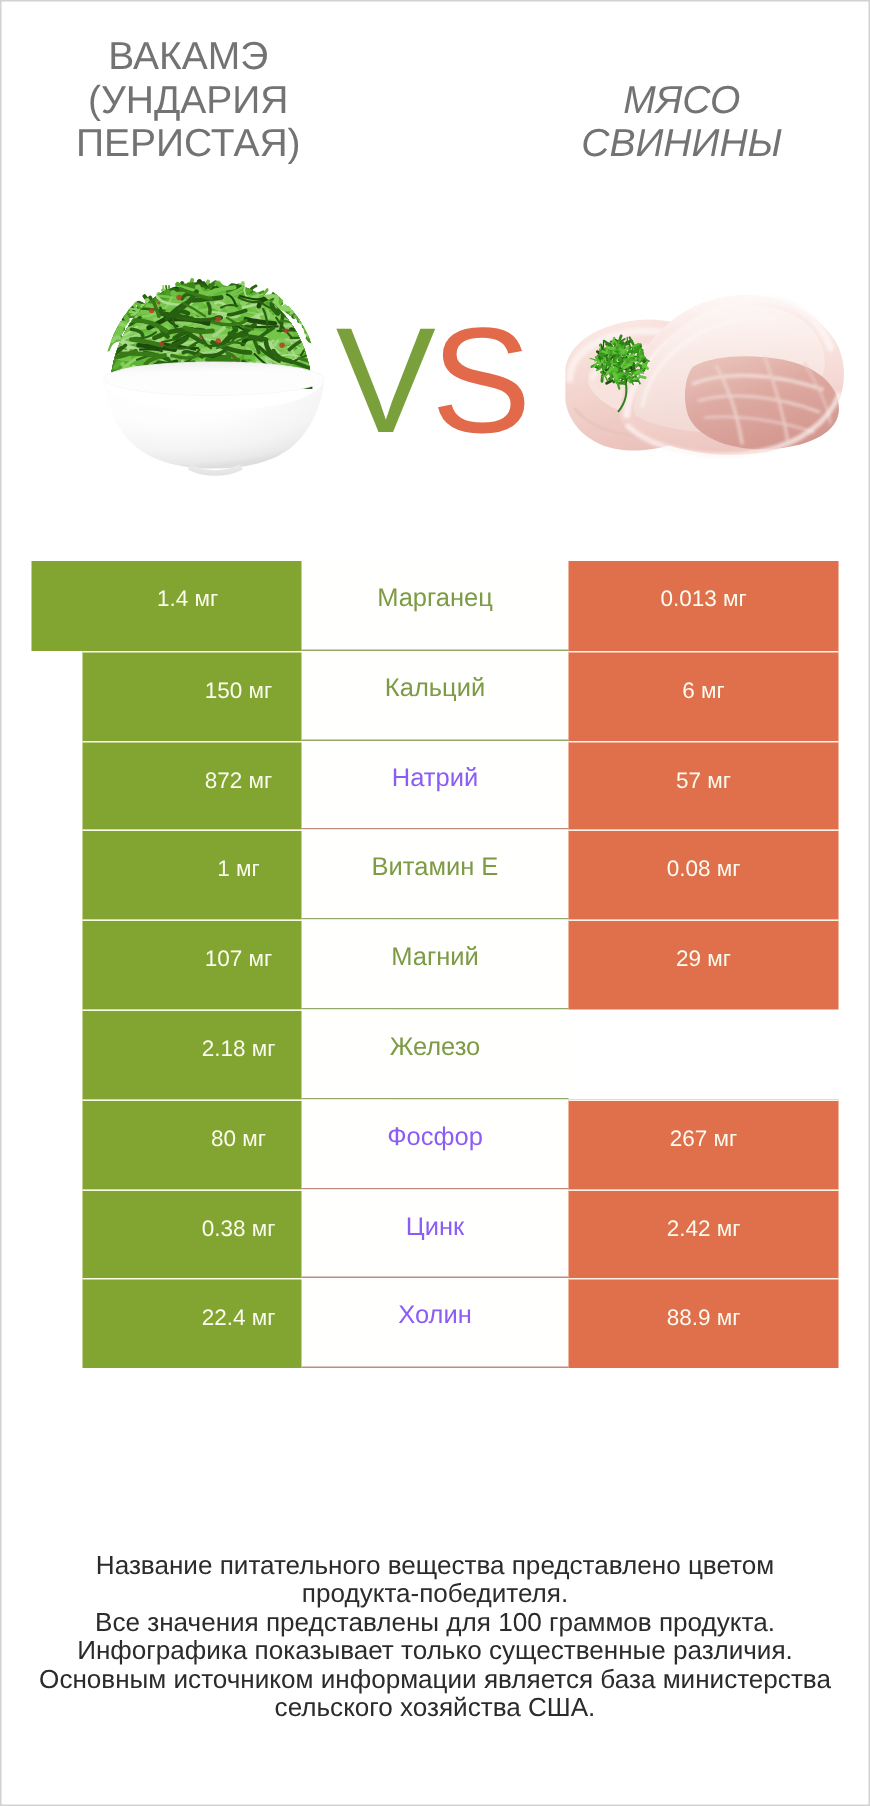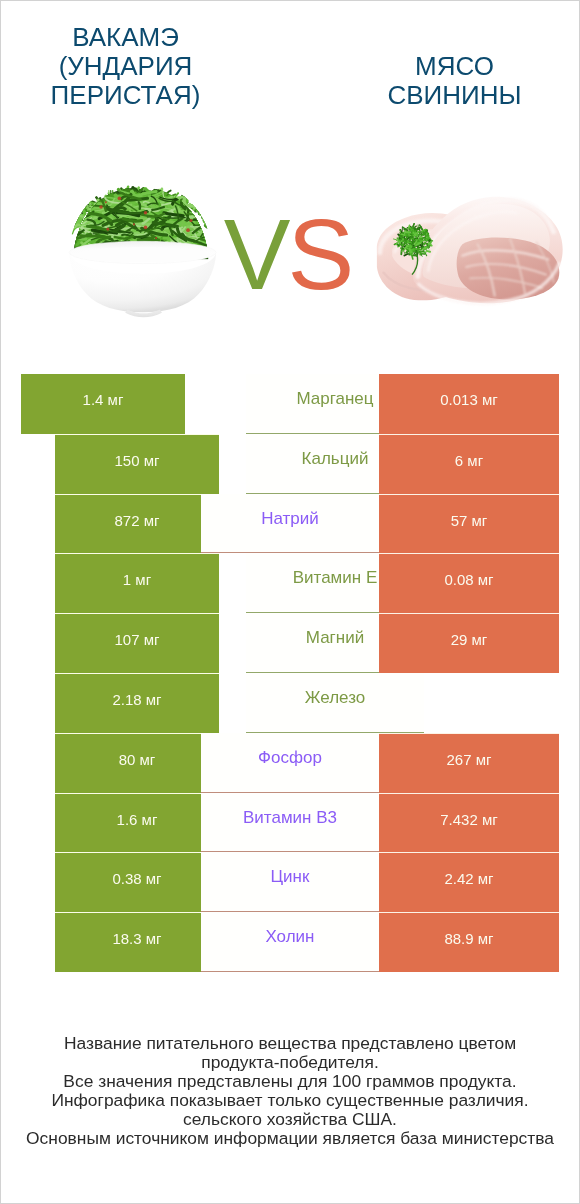--- a/index.html
+++ b/index.html
@@ -3,44 +3,44 @@
 <meta charset="utf-8">
 <title>comparison</title>
 <style>
   html,body{margin:0;padding:0;background:#fff;}
   body{width:580px;height:1204px;font-family:"Liberation Sans",sans-serif;overflow:hidden;}
   .page{position:absolute;left:0;top:0;width:580px;height:1204px;box-sizing:border-box;border:1px solid #d2d2d2;background:#fff;}
   .page>*{position:absolute;}
 
   
   .titles{position:absolute;left:0;top:0;width:578px;height:160px;}
-  .title{position:absolute;top:22px;text-align:center;font-size:26px;line-height:29px;color:#0c4a6e;font-weight:400;letter-spacing:0px;}
+  .title{position:absolute;top:22px;text-align:center;font-size:26px;line-height:29px;color:#737373;font-weight:400;letter-spacing:0px;}
   .title-left{left:35px;width:179px;}
   .title-right{left:364px;width:179px;}
-  .title-right{top:51px;}
+  .title-right{top:51px;font-style:italic;}
 
   
   .hero{position:absolute;left:0;top:160px;width:578px;height:200px;z-index:2;}
   .img-left{position:absolute;left:56px;top:17px;width:178px;height:145px;}
   .img-right{position:absolute;left:374px;top:28px;width:190px;height:119px;}
   .vs{position:absolute;left:219px;top:43px;width:135px;height:100px;font-size:100px;line-height:100px;font-weight:400;letter-spacing:-3px;text-align:center;font-family:"Liberation Sans",sans-serif;z-index:5;}
   .vs .v{color:#79a03a;}
   .vs .s{color:#e2694a;}
 
   
   .table{position:absolute;z-index:1;left:20px;top:373px;width:538px;height:598px;}
   .row{position:relative;height:59.8px;}
   .cell{position:absolute;top:0;height:100%;box-sizing:border-box;}
-  .c-left{left:0;width:164px;background:#82a531;}
+  .c-left{left:0;width:208px;background:#82a531;}
   .c-mid{left:180px;width:178px;background:#fff;}
   .c-right{left:358px;width:180px;background:#e06f4c;}
   .row+.row .c-left{border-top:1px solid #fbfde8;margin-left:34px;}
   .row+.row .c-right{border-top:1px solid #fdf3e6;}
   .c-mid{border-top:0;border-bottom:1px solid transparent;background:#fffffd;}
-  .win-left .c-mid{border-bottom-color:#93a86a;margin-left:45px;}
+  .win-left .c-mid{border-bottom-color:#93a86a;}
   .win-right .c-mid{border-bottom-color:#c08d7c;}
   .vtxt{position:absolute;left:0;width:100%;top:17px;text-align:center;font-size:15px;color:#fbfbef;font-family:"Liberation Sans",sans-serif;}
   .ntxt{position:absolute;left:0;width:100%;top:15px;text-align:center;font-size:17px;font-family:"Liberation Sans",sans-serif;}
   .win-left .ntxt{color:#7d9a45;}
   .win-right .ntxt{color:#8b5cf6;}
   
   
 
   
   .footer{position:absolute;left:10px;top:1033px;width:558px;text-align:center;font-size:17.4px;line-height:19.1px;color:#2b2b2b;font-weight:400;}
@@ -408,55 +408,44 @@
         </div>
         <div class="cell c-mid">
           <div class="ntxt">Фосфор</div>
         </div>
         <div class="cell c-right">
           <div class="vtxt">267 мг</div>
         </div>
       </div>
       <div class="row win-right">
         <div class="cell c-left">
-          <div class="vtxt">1.6 мг</div>
-        </div>
-        <div class="cell c-mid">
-          <div class="ntxt">Витамин B3</div>
-        </div>
-        <div class="cell c-right">
-          <div class="vtxt">7.432 мг</div>
+          <div class="vtxt">0.38 мг</div>
+        </div>
+        <div class="cell c-mid">
+          <div class="ntxt">Цинк</div>
+        </div>
+        <div class="cell c-right">
+          <div class="vtxt">2.42 мг</div>
         </div>
       </div>
       <div class="row win-right">
         <div class="cell c-left">
-          <div class="vtxt">0.38 мг</div>
-        </div>
-        <div class="cell c-mid">
-          <div class="ntxt">Цинк</div>
-        </div>
-        <div class="cell c-right">
-          <div class="vtxt">2.42 мг</div>
-        </div>
-      </div>
-      <div class="row win-right">
-        <div class="cell c-left">
-          <div class="vtxt">18.3 мг</div>
+          <div class="vtxt">22.4 мг</div>
         </div>
         <div class="cell c-mid">
           <div class="ntxt">Холин</div>
         </div>
         <div class="cell c-right">
           <div class="vtxt">88.9 мг</div>
         </div>
       </div>
     </div>
 
   <div class="footer">
       <div class="fline">Название питательного вещества представлено цветом</div>
       <div class="fline">продукта-победителя.</div>
       <div class="fline">Все значения представлены для 100 граммов продукта.</div>
       <div class="fline">Инфографика показывает только существенные различия.</div>
+      <div class="fline">Основным источником информации является база министерства</div>
       <div class="fline">сельского хозяйства США.</div>
-      <div class="fline">Основным источником информации является база министерства</div>
     </div>
 
 </div>
 
 </body></html>

